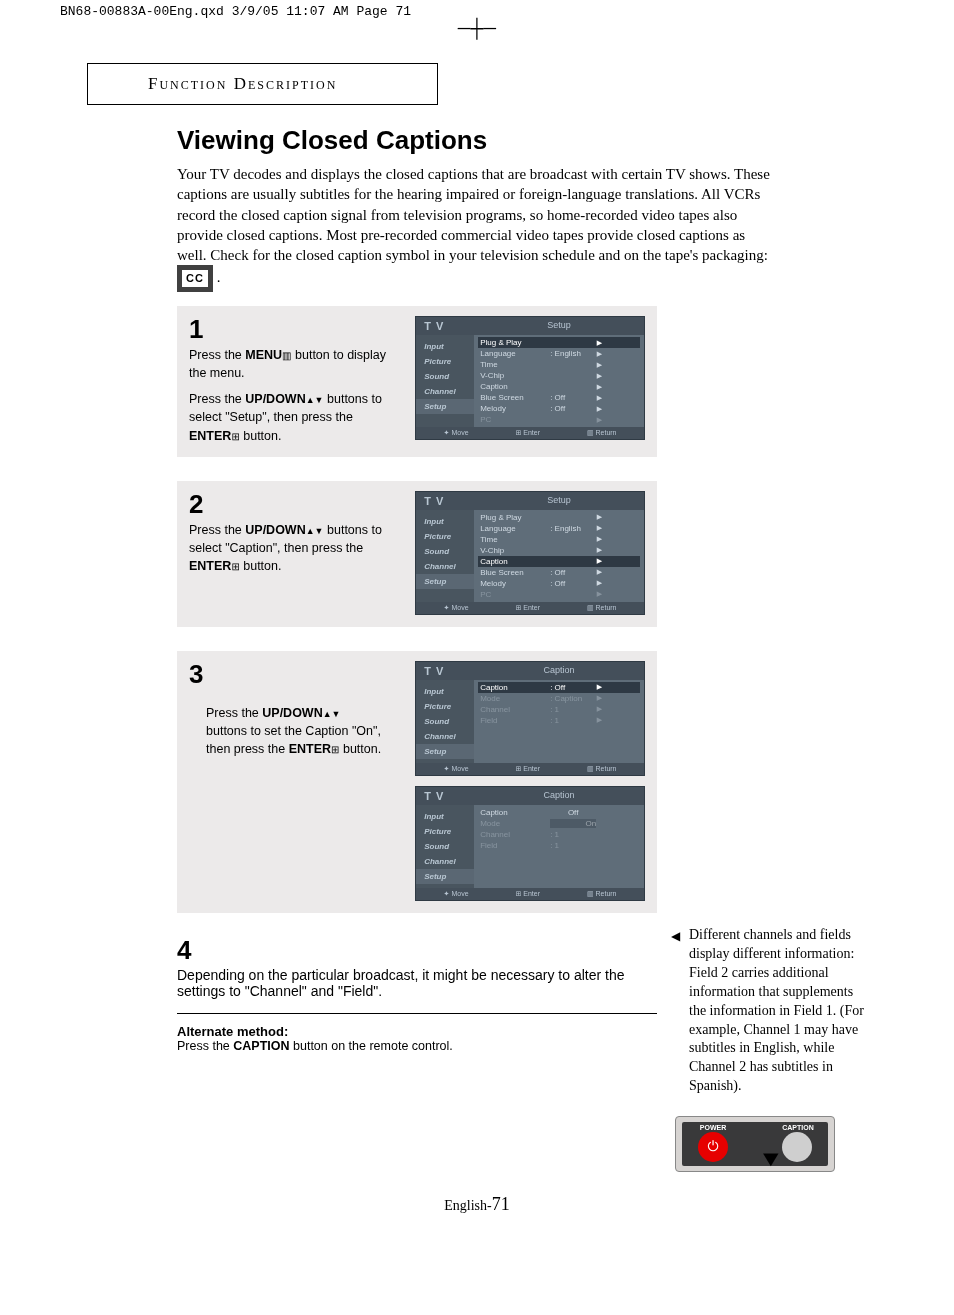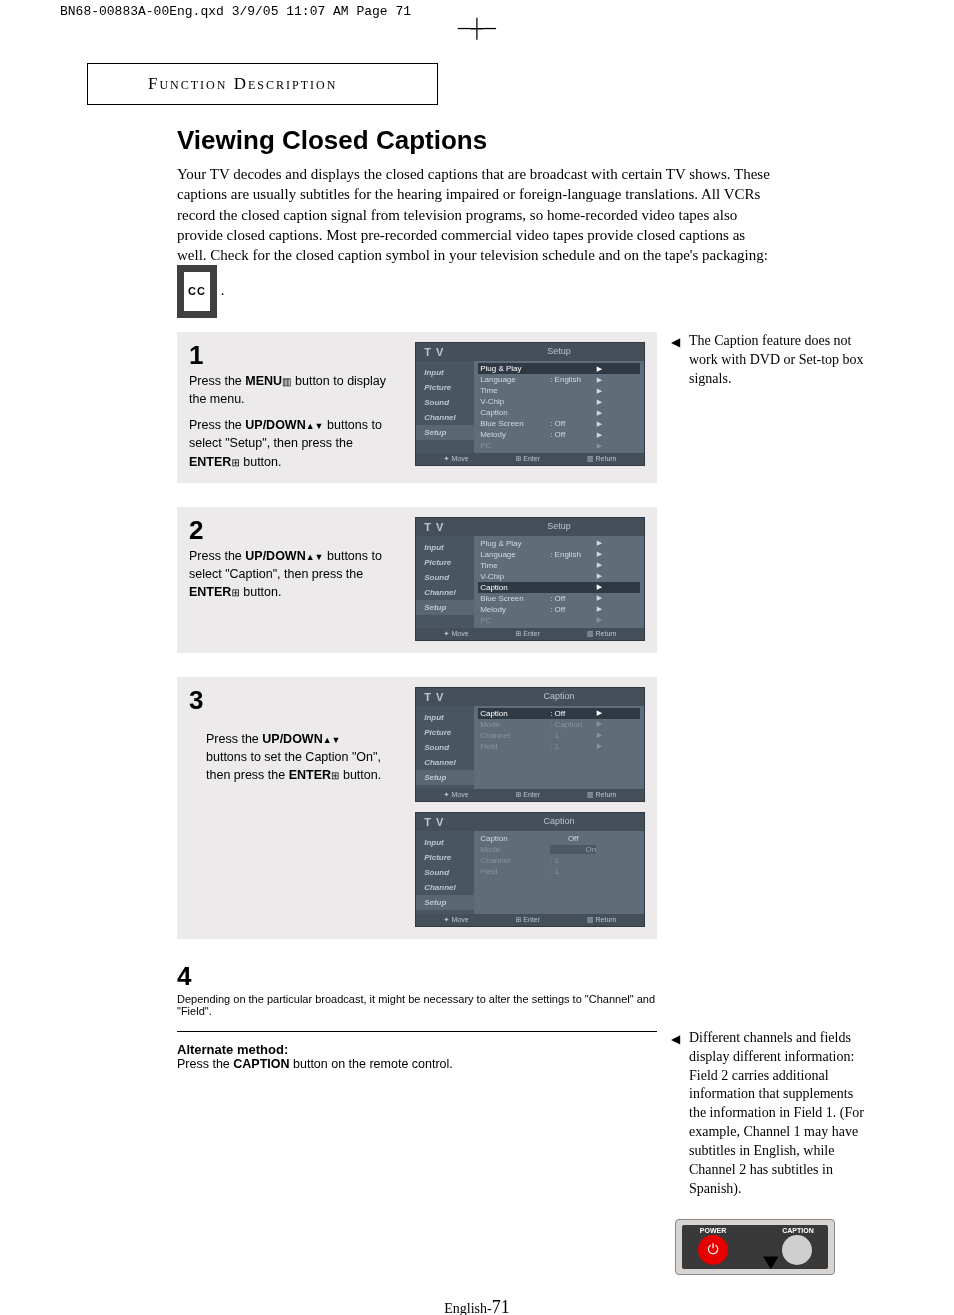--- a/index.html
+++ b/index.html
@@ -40,25 +40,25 @@
     margin: 20px 0 8px 90px;
   }
   p.intro {
     font-family: Georgia, serif;
     font-size: 15px;
     line-height: 1.35;
     margin: 0 90px 0 90px;
   }
   .cc-box {
     display:inline-block;
-    border:7px solid #404040;
+    border:5px solid #404040;
     font-family: Arial, sans-serif;
     font-weight:bold;
     font-size:11px;
-    padding:12px 4px;
+    padding:1px 4px;
     letter-spacing:1px;
   }
   .content-row { display:flex; margin-top:14px; }
   .left-col { width: 500px; margin-left: 90px; }
   .right-col { width: 200px; margin-left: 18px; font-family: Georgia, serif; font-size:14px; line-height:1.35; }
   .right-note { position:relative; padding-left:14px; margin-bottom:20px;}
   .right-note::before { content:"◀"; position:absolute; left:-4px; top:2px; font-size:12px; color:#000;}
   .step-box {
     background: #eceaea;
     padding: 10px 12px 12px 12px;
@@ -386,34 +386,33 @@
                 <span>✦ Move</span>
                 <span>⊞ Enter</span>
                 <span>▥ Return</span>
               </div>
           </div>
         </div>
       </div>
 
       <div class="step4-box">
         <div class="step-num">4</div>
-        <p style="margin:0; font-size:11px;">Depending on the particular broadcast, it might be necessary to alter the settings to "Channel" and "Field".</p>
+        <p style="margin:0; font-size:14px;">Depending on the particular broadcast, it might be necessary to alter the settings to "Channel" and "Field".</p>
 
         <div class="alt-box">
           <div class="alt-title">Alternate method:</div>
           <p style="margin:0;">
             <span>Press the </span><b class="btn">CAPTION</b><span> button on the remote control.</span>
           </p>
         </div>
       </div>
 
     </div>
 
     <div class="right-col">
-      <div class="right-note">The Caption feature does not work with DVD or Set-top box signals.</div>
 
       <div style="height:620px"></div>
 
       <div class="right-note">Different channels and fields display different information: Field 2 carries additional information that supplements the information in Field 1. (For example, Channel 1 may have subtitles in English, while Channel 2 has subtitles in Spanish).</div>
 
       <div class="remote">
         <div class="remote-inner">
           <span class="remote-label pow">POWER</span>
           <span class="remote-label cap">CAPTION</span>
           <div class="remote-btn power"></div>

